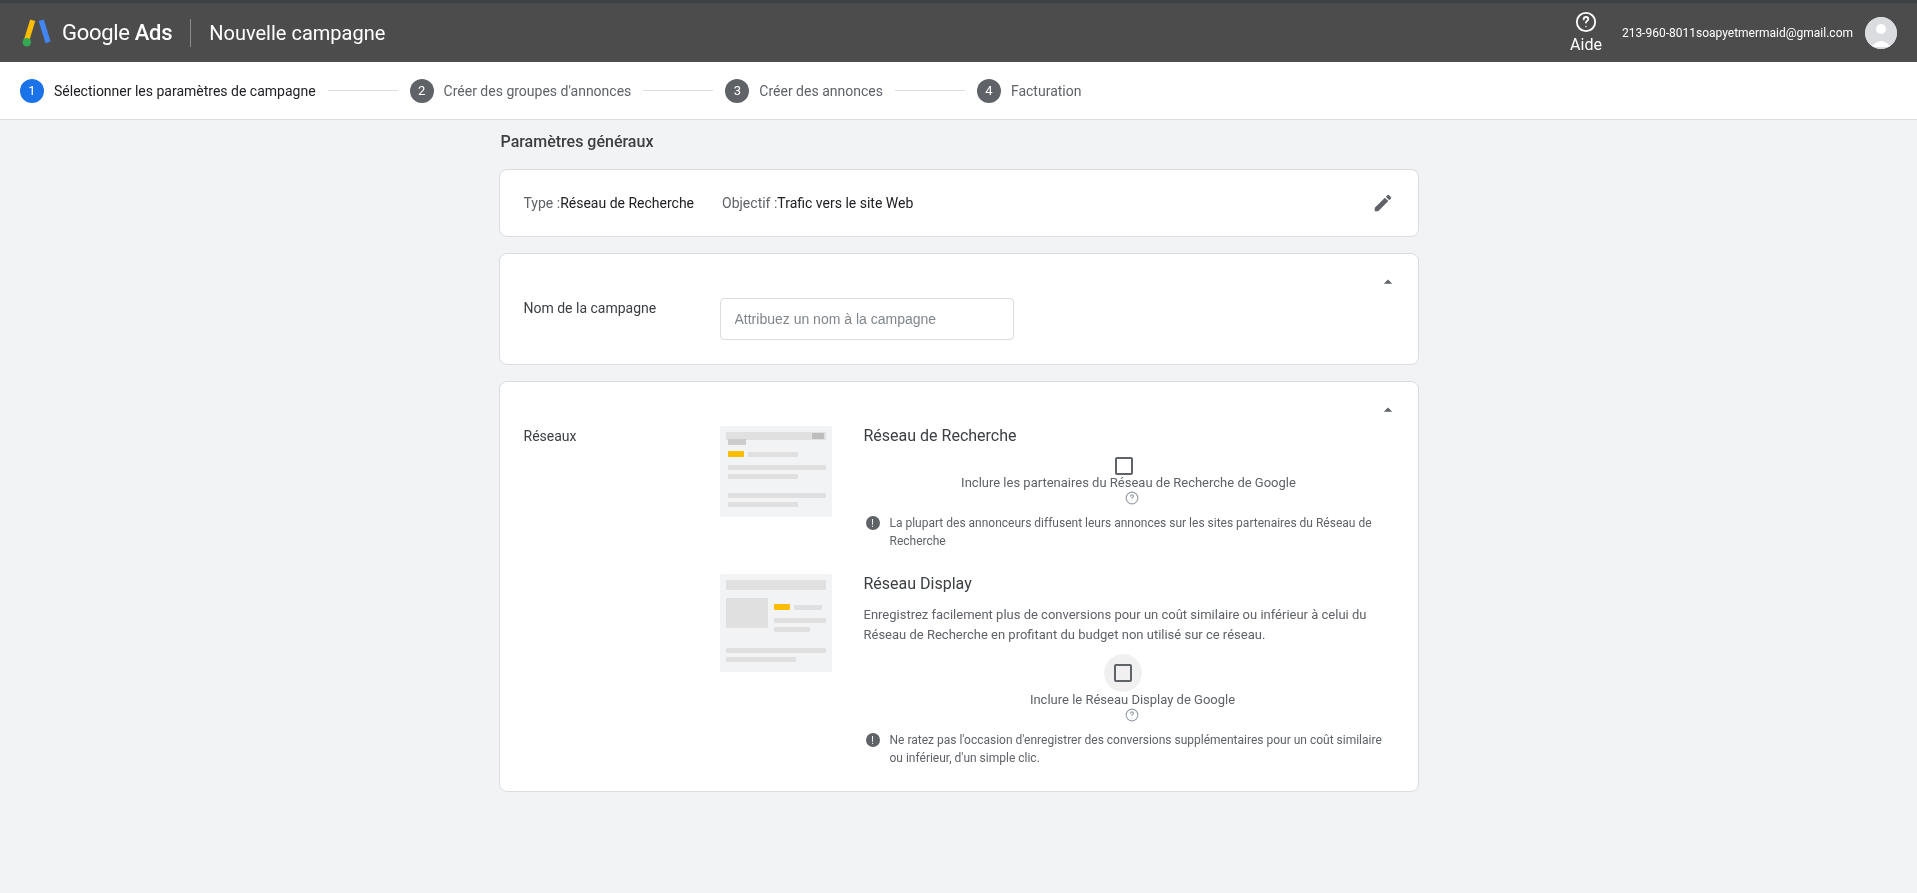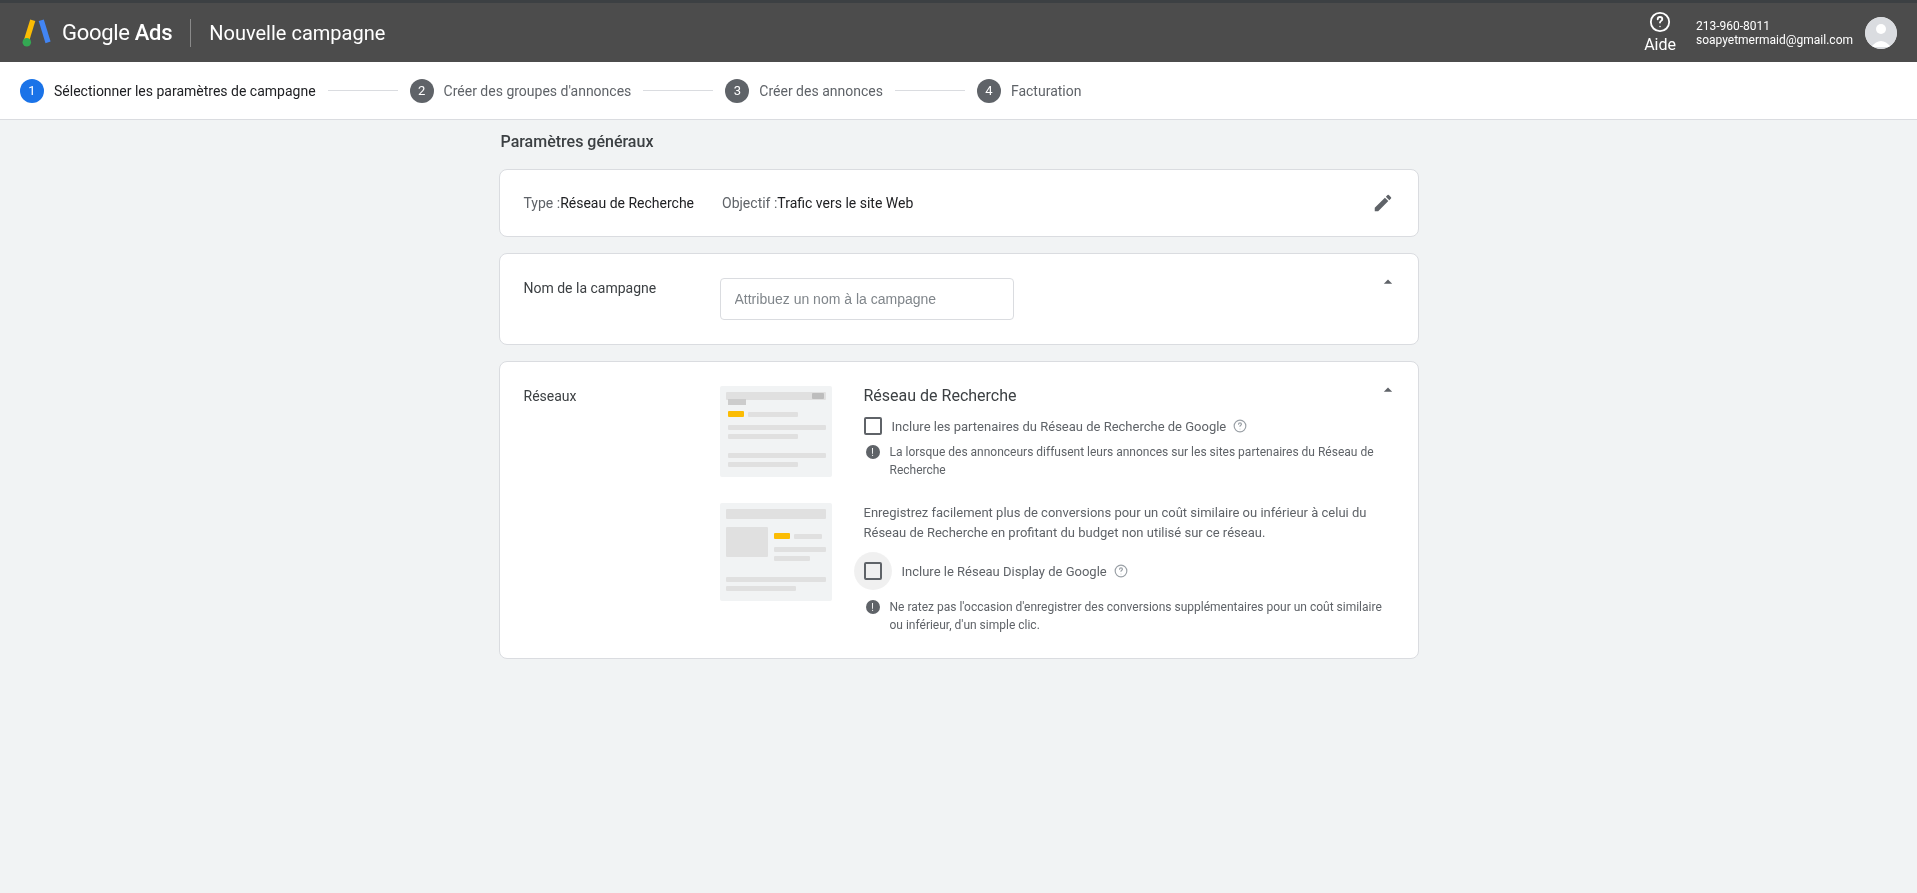--- a/index.html
+++ b/index.html
@@ -9,21 +9,21 @@
   .logo-group { display: flex; align-items: center; }
   .logo-svg { width: 34px; height: 34px; margin-right: 8px; }
   .logo-text { font-size: 22px; font-weight: 400; letter-spacing: -0.3px; }
   .logo-text b { font-weight: 500; }
   .vdiv { width: 1px; height: 28px; background: rgba(255,255,255,0.35); margin: 0 18px; }
   .page-title { font-size: 20px; color: #fff; }
   .topbar-right { margin-left: auto; display: flex; align-items: center; }
   .help-col { display: flex; flex-direction: column; align-items: center; margin-right: 20px; cursor: pointer; }
   .help-icon-svg { width: 22px; height: 22px; }
   .help-label { font-size: 16px; margin-top: 2px; }
-  .user-col { display: flex; flex-direction: column; align-items: flex-start; font-size: 12px; margin-right: 12px; }
+  .user-col { display: flex; flex-direction: row; align-items: flex-start; font-size: 12px; margin-right: 12px; }
   .avatar { width: 32px; height: 32px; border-radius: 50%; background: #e0e0e0; display: flex; align-items: center; justify-content: center; overflow: hidden; cursor: pointer; }
   .avatar svg { width: 32px; height: 32px; }
 
   .stepper { background: #fff; border-bottom: 1px solid #dadce0; height: 58px; display: flex; align-items: center; padding: 0 20px; }
   .step { display: flex; align-items: center; cursor: pointer; }
   .step-num { width: 24px; height: 24px; border-radius: 50%; background: #5f6368; color: #fff; display: flex; align-items: center; justify-content: center; font-size: 13px; margin-right: 10px; }
   .step.active .step-num { background: #1a73e8; }
   .step-label { font-size: 14px; color: #5f6368; }
   .step.active .step-label { color: #202124; }
   .step-line { width: 70px; height: 1px; background: #dadce0; margin: 0 12px; }
@@ -31,21 +31,21 @@
   .content { max-width: 940px; margin: 12px auto 0; padding: 0 10px 40px; }
   .section-heading { font-size: 16px; color: #3c4043; margin: 4px 0 18px 2px; font-weight: 500; }
   
   .card { background: #fff; border: 1px solid #dadce0; border-radius: 8px; padding: 22px 24px; margin-bottom: 16px; position: relative; }
   .summary-line { display: flex; align-items: center; }
   .sum-label { color: #5f6368; font-size: 14px; }
   .sum-value { color: #202124; font-size: 14px; }
   .sum-gap { width: 28px; display: inline-block; }
   .edit-icon { margin-left: auto; width: 22px; height: 22px; cursor: pointer; color: #5f6368; }
   
-  .card-grid { display: flex; }
+  .card-grid { display: flex; margin-top: 20px; }
   .card-label-col { width: 196px; flex-shrink: 0; color: #3c4043; font-size: 14px; padding-top: 2px; }
   .card-body-col { flex: 1; }
   .card-collapse { position: absolute; top: 16px; right: 18px; width: 24px; height: 24px; cursor: pointer; color: #5f6368; display:flex; align-items:center; justify-content:center;}
   
   .text-input { width: 294px; height: 42px; border: 1px solid #dadce0; border-radius: 4px; padding: 0 14px; font-size: 14px; outline: none; }
   .text-input::placeholder { color: #80868b; }
   
   .net-row { display: flex; margin-bottom: 24px; }
   .net-thumb { width: 112px; flex-shrink: 0; margin-right: 32px; }
   .thumb-box { background: #f1f3f4; border-radius: 2px; padding: 6px; }
@@ -57,21 +57,21 @@
   .tb-yellow { display: inline-block; width: 16px; height: 6px; background: #fbbc04; border-radius: 1px; vertical-align: middle; margin-right: 4px; }
   .tb-after-y { display: inline-block; width: 50px; height: 5px; background: #e0e0e0; vertical-align: middle; border-radius:1px;}
   .thumb2 .tb-top { height:10px; background:#e0e0e0; margin-bottom:8px; border-radius:1px;}
   .thumb2 .row2 { display:flex; gap:6px; }
   .thumb2 .sq { width:42px; height:30px; background:#e0e0e0; border-radius:1px;}
   .thumb2 .lines { flex:1; }
   
   .net-text { flex: 1; }
   .net-title { font-size: 16px; color: #3c4043; margin-bottom: 12px; }
   .net-desc { font-size: 13px; color: #5f6368; line-height: 1.5; margin-bottom: 10px; }
-  .check-row { display: flex; align-items: center; margin-bottom: 8px; }
+  .check-row { display: flex; align-items: center; margin-bottom: 8px; flex-direction: column; }
   .checkbox { width: 18px; height: 18px; border: 2px solid #5f6368; border-radius: 2px; margin-right: 10px; cursor: pointer; flex-shrink:0; }
   .focus-ring { width:38px; height:38px; border-radius:50%; background:rgba(0,0,0,0.06); display:flex; align-items:center; justify-content:center; margin-right:2px; margin-left:-10px;}
   .focus-ring .checkbox { margin-right:0; }
   .check-label { font-size: 13px; color: #5f6368; }
   .info-q { width: 16px; height: 16px; margin-left: 6px; color: #9aa0a6; cursor: pointer; display:inline-flex; align-items:center; justify-content:center;}
   .hint-row { display: flex; align-items: flex-start; margin-top: 4px; }
   .hint-dot { width: 14px; height: 14px; border-radius: 50%; background: #5f6368; color:#fff; font-size:10px; display:flex; align-items:center; justify-content:center; margin-right: 10px; margin-top:2px; flex-shrink:0; margin-left:2px;}
   .hint-text { font-size: 12px; color: #5f6368; line-height: 1.5; }
 </style>
 </head>
@@ -193,21 +193,21 @@
               <span class="info-q">
                   <svg width="14" height="14" viewBox="0 0 24 24" fill="none" stroke="#9aa0a6" stroke-width="2">
                     <circle cx="12" cy="12" r="10"></circle>
                     <path d="M9.5 9a2.5 2.5 0 115 0c0 1.5-2.5 2-2.5 3.5" stroke-linecap="round"></path>
                     <circle cx="12" cy="17" r="0.8" fill="#9aa0a6" stroke="none"></circle>
                   </svg>
                 </span>
             </div>
             <div class="hint-row">
               <div class="hint-dot">!</div>
-              <div class="hint-text">La lorsque des annonceurs diffusent leurs annonces sur les sites partenaires du Réseau de Recherche</div>
+              <div class="hint-text">La plupart des annonceurs diffusent leurs annonces sur les sites partenaires du Réseau de Recherche</div>
             </div>
           </div>
         </div>
 
         <div class="net-row" style="margin-bottom:0;">
           <div class="net-thumb">
             <div class="thumb-box thumb2">
               <div class="tb-top"></div>
               <div class="row2">
                 <div class="sq"></div>
@@ -216,20 +216,21 @@
                   <div class="tb-line"></div>
                   <div class="tb-line short"></div>
                 </div>
               </div>
               <div style="height:8px;"></div>
               <div class="tb-line"></div>
               <div class="tb-line short"></div>
             </div>
           </div>
           <div class="net-text">
+            <div class="net-title">Réseau Display</div>
             <div class="net-desc">Enregistrez facilement plus de conversions pour un coût similaire ou inférieur à celui du Réseau de Recherche en profitant du budget non utilisé sur ce réseau.</div>
             <div class="check-row">
               <div class="focus-ring">
                   <div class="checkbox"></div>
                 </div>
               <span class="check-label" style="margin-left:8px;">Inclure le Réseau Display de Google</span>
               <span class="info-q">
                   <svg width="14" height="14" viewBox="0 0 24 24" fill="none" stroke="#9aa0a6" stroke-width="2">
                     <circle cx="12" cy="12" r="10"></circle>
                     <path d="M9.5 9a2.5 2.5 0 115 0c0 1.5-2.5 2-2.5 3.5" stroke-linecap="round"></path>

